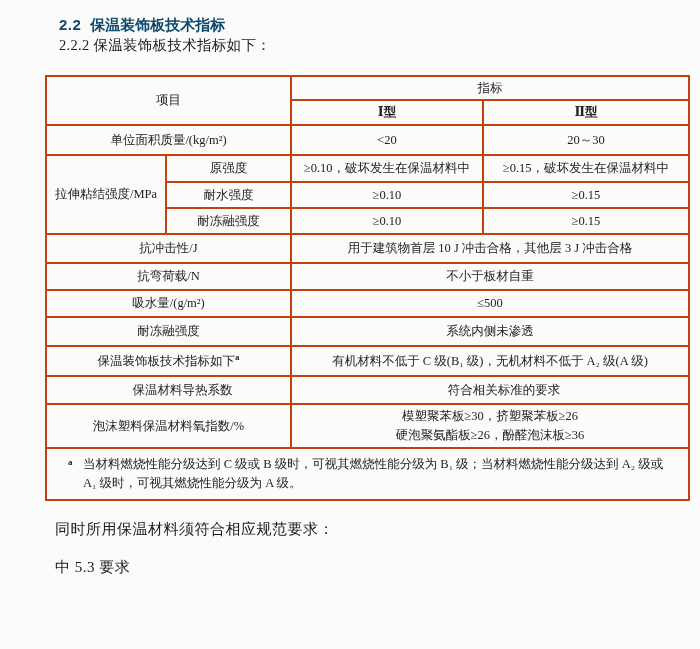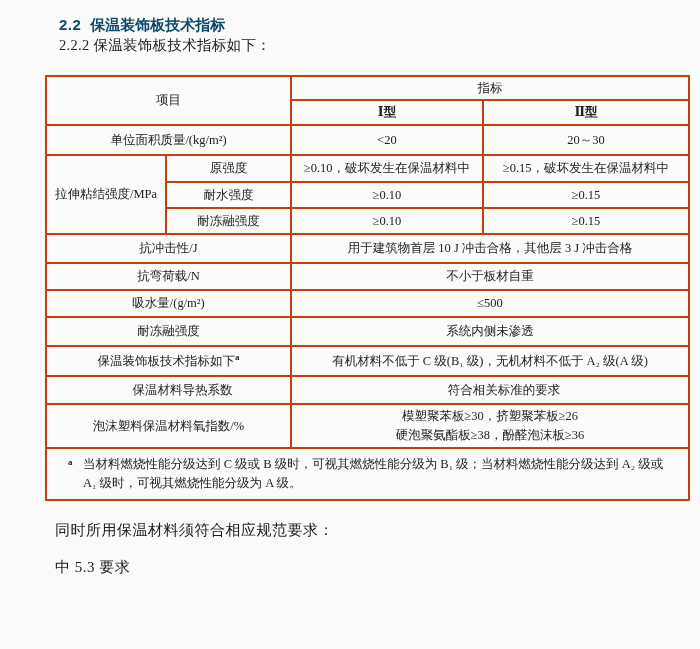--- a/index.html
+++ b/index.html
@@ -78,21 +78,21 @@
 
   .oxy-line{line-height:19px;}
 
   .note{
     font-size:15px;
     line-height:21px;
     margin:0 0 16px 55px;
     color:#1a1a1a;
     letter-spacing:0.5px;
   }
-  .note.first{margin-top:19px;}
+  .note.first{margin-top:19px;font-family:Liberation Mono, monospace;}
   .note.indent{margin-left:82px;}
 </style>
 </head>
 <body>
 
 <div class="page">
 
   <div class="heading">
     <span class="num">2.2</span><span>保温装饰板技术指标</span>
   </div>
@@ -160,21 +160,21 @@
         <td colspan="2">有机材料不低于 C 级(B₁ 级)，无机材料不低于 A₂ 级(A 级)</td>
       </tr>
       <tr class="r-cond">
         <td colspan="2">保温材料导热系数</td>
         <td colspan="2">符合相关标准的要求</td>
       </tr>
       <tr class="r-oxy">
         <td colspan="2">泡沫塑料保温材料氧指数/%</td>
         <td colspan="2">
           <div class="oxy-line">模塑聚苯板≥30，挤塑聚苯板≥26</div>
-          <div class="oxy-line">硬泡聚氨酯板≥38，酚醛泡沫板≥36</div>
+          <div class="oxy-line">硬泡聚氨酯板≥26，酚醛泡沫板≥36</div>
         </td>
       </tr>
       <tr class="r-fn">
         <td colspan="4" class="fn-cell">
           <sup class="fn-marker">a</sup>
           <span>当材料燃烧性能分级达到 C 级或 B 级时，可视其燃烧性能分级为 B₁ 级；当材料燃烧性能分级达到 A₂ 级或 A₁ 级时，可视其燃烧性能分级为 A 级。</span>
         </td>
       </tr>
     </tbody>
   </table>

